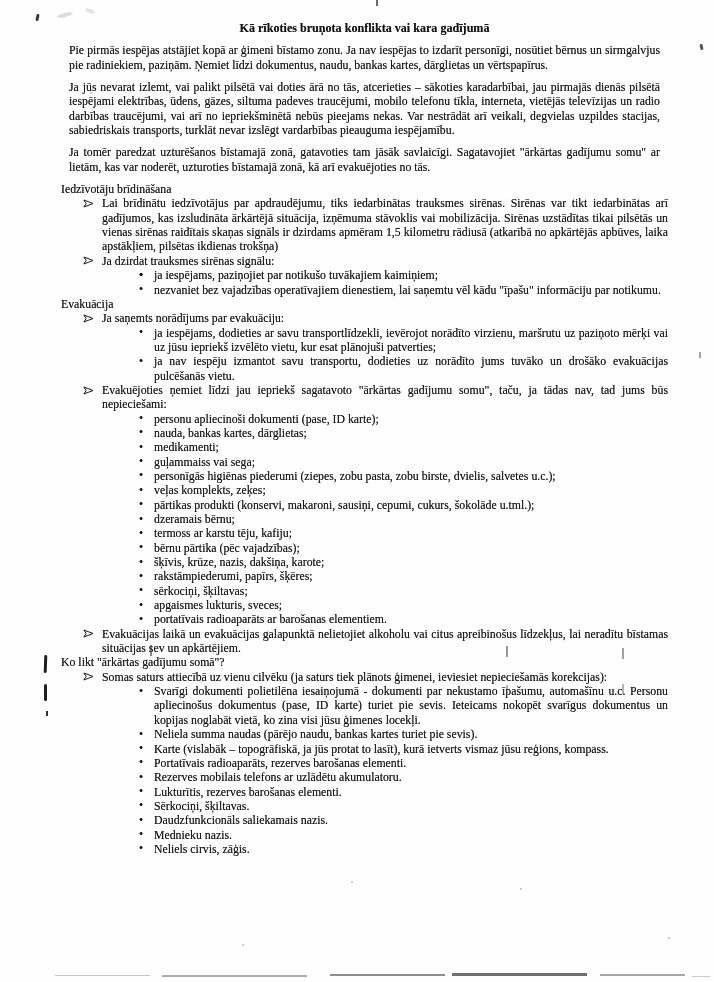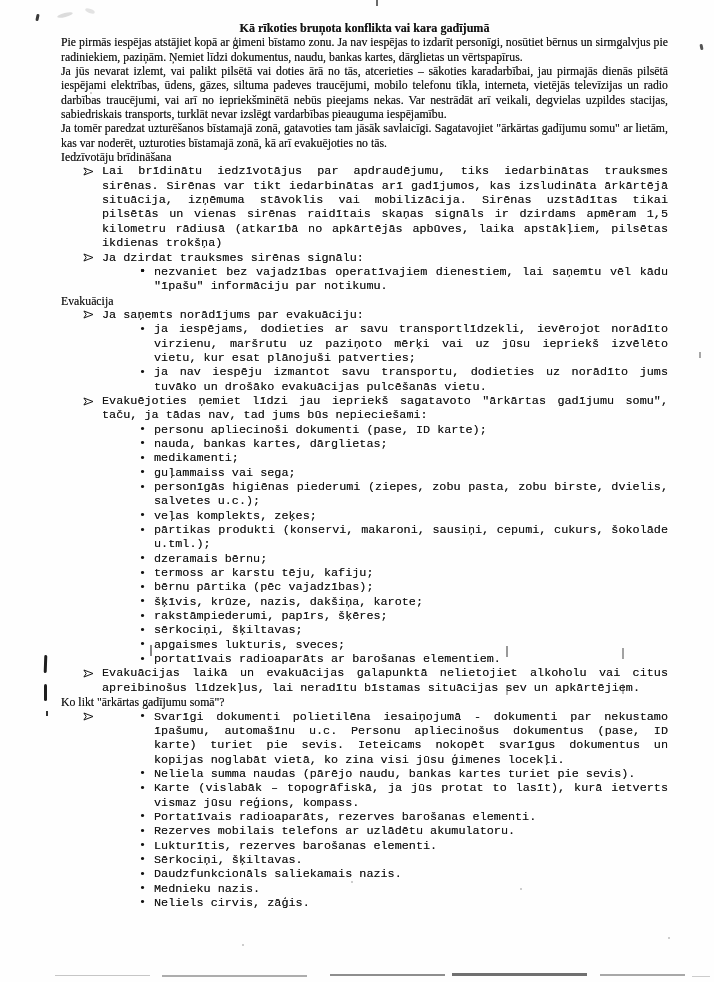--- a/index.html
+++ b/index.html
@@ -10,24 +10,24 @@
     box-shadow:0 0 4px rgba(0,0,0,.25);
   }
   .doc {
     position:absolute; left:61px; top:21px; width:607px;
     font-family:"Liberation Serif","DejaVu Serif",serif;
     font-size:11.8px; line-height:14.35px; color:#141414;
     text-align:justify;
     text-shadow:0 0 .35px rgba(0,0,0,.55);
   }
   .title { text-align:center; font-weight:700; font-size:12.1px; }
-  p.para { margin:0; }
+  p.para { margin:8px; }
   .sec-heading { font-weight:400; }
   section { margin:0; }
-  .aitem { position:relative; padding-left:41px; margin:0;font-family:Liberation Mono, monospace; }
+  .aitem { position:relative; padding-left:41px; margin:0; }
   .amark { position:absolute; left:22px; top:2.6px; line-height:0; }
   .bitem { position:relative; padding-left:52px; margin:0; }
   .bdot  { position:absolute; left:37px; top:-0.5px; }
   
   .art { position:absolute; pointer-events:none; }
   .a-comma1 { left:36px; top:14px; width:3px; height:7px; background:#3a3a3a; border-radius:2px; transform:rotate(12deg); }
   .a-smudge1 { left:57px; top:13px; width:16px; height:4px; background:rgba(120,120,120,.25); border-radius:50%; transform:rotate(-15deg); }
   .a-smudge2 { left:85px; top:9px; width:10px; height:4px; background:rgba(130,130,130,.22); border-radius:50%; transform:rotate(20deg); }
   .a-topctr { left:376px; top:0; width:2px; height:6px; background:#6a6a6a; }
   .a-rt1 { left:700px; top:44px; width:3px; height:6px; background:#555; border-radius:2px; transform:rotate(-12deg); }
@@ -81,20 +81,21 @@
                   <path d="M0.9 1 L10 4.5 L0.9 8 L3.2 4.5 Z" fill="#ffffff" stroke="#161616" stroke-width="1"></path>
                 </svg></span>
     <span>Ja dzirdat trauksmes sirēnas signālu:</span>
     <div>
   <div class="bitem">
     <span class="bdot">•</span>
   </div>
 
   <div class="bitem">
     <span class="bdot">•</span>
+    <span>ja iespējams, paziņojiet par notikušo tuvākajiem kaimiņiem;</span>
   </div>
 
   <div class="bitem">
     <span class="bdot">•</span>
     <span>nezvaniet bez vajadzības operatīvajiem dienestiem, lai saņemtu vēl kādu "īpašu" informāciju par notikumu.</span>
   </div>
 </div>
   </div>
 
 </div>
@@ -214,20 +215,21 @@
 </div>
   </section>
 
   <section>
     <div class="sec-heading">Ko likt "ārkārtas gadījumu somā"?</div>
     <div>
   <div class="aitem">
     <span class="amark"><svg width="11" height="9" viewBox="0 0 11 9" aria-hidden="true">
                   <path d="M0.9 1 L10 4.5 L0.9 8 L3.2 4.5 Z" fill="#ffffff" stroke="#161616" stroke-width="1"></path>
                 </svg></span>
+    <span>Somas saturs attiecībā uz vienu cilvēku (ja saturs tiek plānots ģimenei, ieviesiet nepieciešamās korekcijas):</span>
     <div>
   <div class="bitem">
     <span class="bdot">•</span>
     <span>Svarīgi dokumenti polietilēna iesaiņojumā - dokumenti par nekustamo īpašumu, automašīnu u.c. Personu apliecinošus dokumentus (pase, ID karte) turiet pie sevis. Ieteicams nokopēt svarīgus dokumentus un kopijas noglabāt vietā, ko zina visi jūsu ģimenes locekļi.</span>
   </div>
 
   <div class="bitem">
     <span class="bdot">•</span>
     <span>Neliela summa naudas (pārējo naudu, bankas kartes turiet pie sevis).</span>
   </div>

